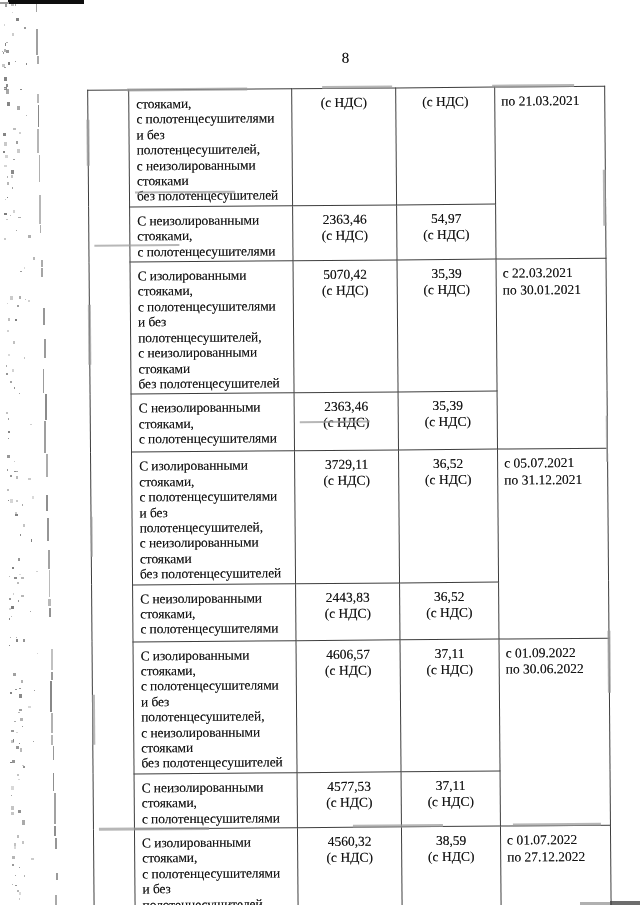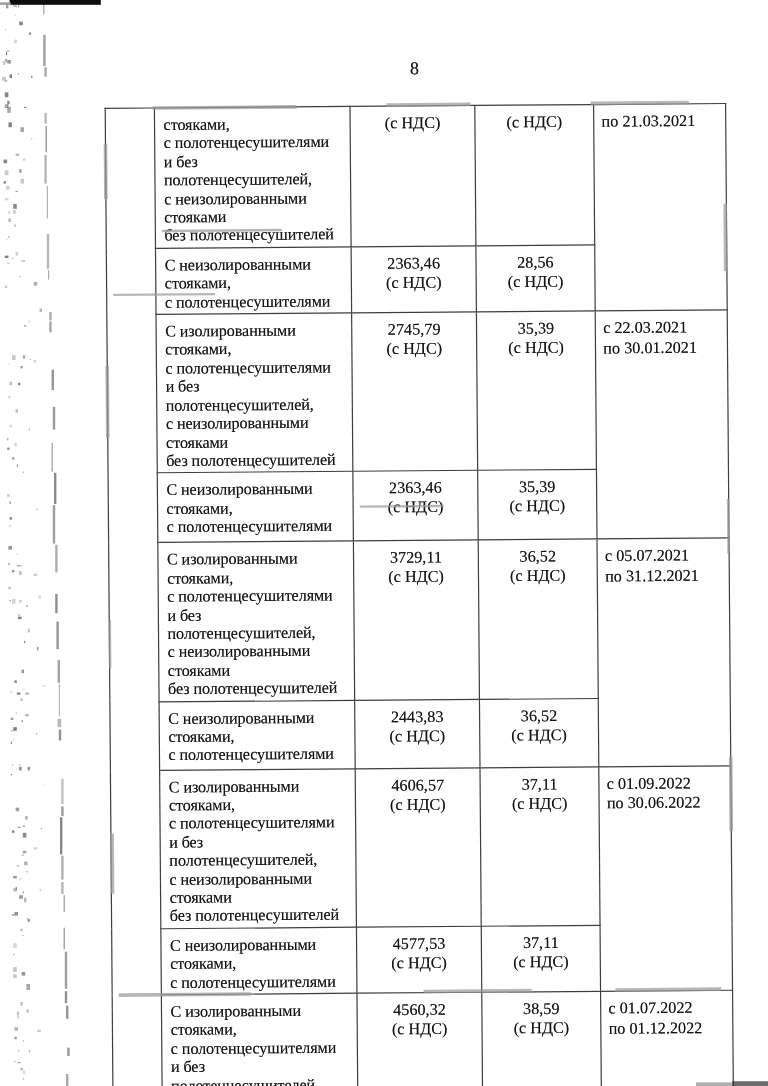--- a/index.html
+++ b/index.html
@@ -310,37 +310,37 @@
       <td>
         <div class="desc lines txt">С неизолированными
 стояками,
 с полотенцесушителями</div>
       </td>
       <td class="num">
         <div class="txt">2363,46</div>
         <div class="txt">(с НДС)</div>
       </td>
       <td class="num">
-        <div class="txt">28,56</div>
+        <div class="txt">54,97</div>
         <div class="txt">(с НДС)</div>
       </td>
     </tr>
 
     <tr style="height:119px">
       <td>
         <div class="desc lines txt">С изолированными
 стояками,
 с полотенцесушителями
 и без полотенцесушителей,
 с неизолированными
 стояками
 без полотенцесушителей</div>
       </td>
       <td class="num">
-        <div class="txt">2745,79</div>
+        <div class="txt">5070,42</div>
         <div class="txt">(с НДС)</div>
       </td>
       <td class="num">
         <div class="txt">35,39</div>
         <div class="txt">(с НДС)</div>
       </td>
       <td rowspan="2" class="period">
         <div class="lines txt">с 22.03.2021
 по 30.01.2021</div>
       </td>
@@ -452,21 +452,21 @@
       <td class="num">
         <div class="txt">4560,32</div>
         <div class="txt">(с НДС)</div>
       </td>
       <td class="num">
         <div class="txt">38,59</div>
         <div class="txt">(с НДС)</div>
       </td>
       <td class="period">
         <div class="lines txt">с 01.07.2022
-по 01.12.2022</div>
+по 27.12.2022</div>
       </td>
     </tr>
   </tbody>
     </table>
 <div class="patch" style="left: 130px; top: 86.5px; width: 120px; height: 3px;"></div>
     <div class="patch" style="left: 325px; top: 86px; width: 70px; height: 2.5px;"></div>
     <div class="patch" style="left: 495px; top: 85.5px; width: 82px; height: 3px;"></div>
     <div class="patch" style="left: 137px; top: 189.5px; width: 100px; height: 2.5px;"></div>
     <div class="patch" style="left: 96px; top: 242.5px; width: 85px; height: 2px;"></div>
     <div class="patch" style="left: 300px; top: 420.5px; width: 70px; height: 2.5px;"></div>

